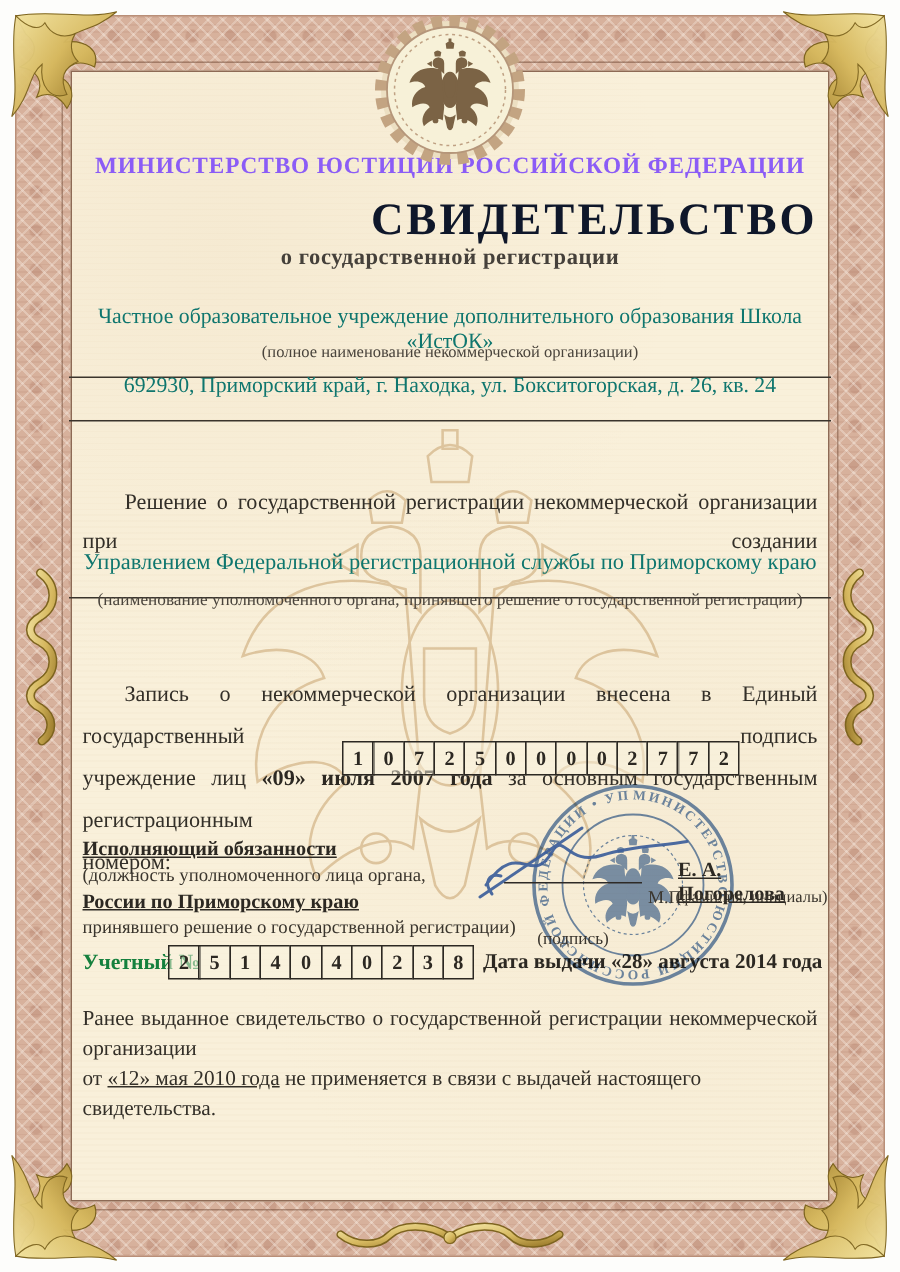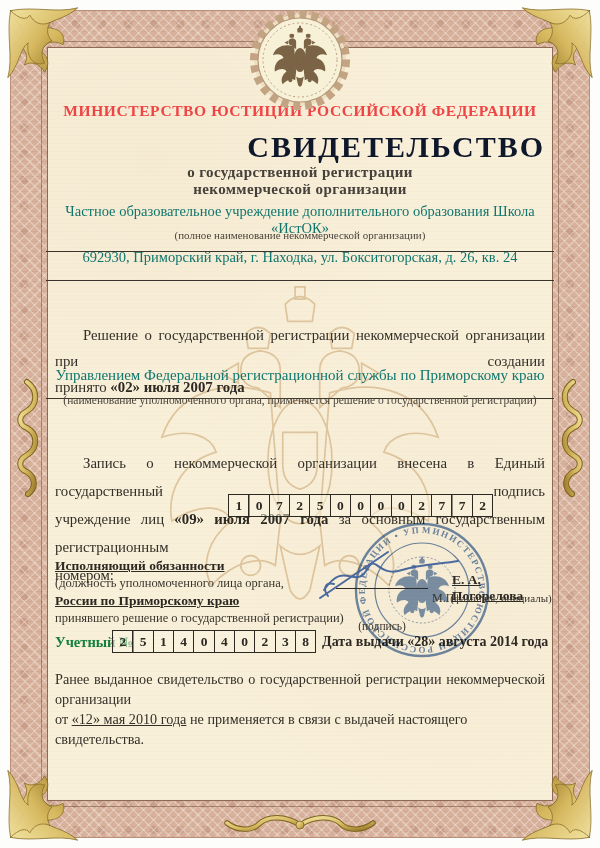--- a/index.html
+++ b/index.html
@@ -32,21 +32,21 @@
   .orn-bl{left:6px;bottom:6px;transform:scaleY(-1);}
   .orn-br{right:6px;bottom:6px;transform:scale(-1,-1);}
   .orn-left{left:14px;top:378px;}
   .orn-right{right:14px;top:378px;transform:scaleX(-1);}
   .orn-bottom{left:50%;bottom:11px;transform:translateX(-50%);}
   .medallion{position:absolute;left:248px;top:8px;z-index:4;}
   .watermark{position:absolute;left:152px;top:282px;z-index:1;opacity:.55;}
   
   .abs{position:absolute;left:55px;right:55px;z-index:3;}
   .ministry{top:102px;text-align:center;font-weight:bold;font-size:15.5px;
-    letter-spacing:.6px;color:#ef4444;}
+    letter-spacing:.6px;color:#8b5cf6;}
   .title{top:130px;text-align:right;font-weight:bold;font-size:30px;
     letter-spacing:2px;color:#0f172a;}
   .subtitle1{top:164px;text-align:center;font-weight:bold;font-size:15px;color:#45403a;letter-spacing:.4px;}
   .subtitle2{top:181px;text-align:center;font-weight:bold;font-size:15px;color:#45403a;letter-spacing:.4px;}
   .ruled{position:absolute;left:46px;right:46px;z-index:3;text-align:center;
     border-bottom:1.5px solid #3a342c;padding-bottom:14px;font-weight:normal;font-size:14.5px;color:#0f766e;}
   .org-line{top:203px;}
   .cap{position:absolute;left:55px;right:55px;z-index:3;text-align:center;
     font-size:11px;color:#4a443c;}
   .cap-org{top:229px;text-align:center;}
@@ -169,32 +169,30 @@
     <use href="#eagle" x="23" y="15" width="58" height="72" fill="#7b6345"></use>
   </svg>
 
   <svg class="watermark" width="296" height="350" viewBox="0 0 120 140">
     <use href="#eagle" fill="none" stroke="#c8a36f" stroke-width="0.7"></use>
   </svg>
 
   <div class="abs ministry">МИНИСТЕРСТВО ЮСТИЦИИ РОССИЙСКОЙ ФЕДЕРАЦИИ</div>
   <div class="abs title">СВИДЕТЕЛЬСТВО</div>
   <div class="abs subtitle1">о государственной регистрации</div>
-  <div class="abs subtitle2">некоммерческой организации</div>
 
   <div class="ruled org-line">Частное образовательное учреждение дополнительного образования Школа «ИстОК»</div>
   <div class="cap cap-org">(полное наименование некоммерческой организации)</div>
   <div class="ruled addr-line">692930, Приморский край, г. Находка, ул. Бокситогорская, д. 26, кв. 24</div>
 
   <div class="abs para para1">
     <div class="jline indent">Решение о государственной регистрации некоммерческой организации при создании</div>
-    <div><span>принято </span><span class="b">«02» июля 2007 года</span></div>
   </div>
   <div class="ruled auth-line">Управлением Федеральной регистрационной службы по Приморскому краю</div>
-  <div class="cap cap-auth">(наименование уполномоченного органа, применяется решение о государственной регистрации)</div>
+  <div class="cap cap-auth">(наименование уполномоченного органа, принявшего решение о государственной регистрации)</div>
 
   <div class="abs para para2">
     <div class="jline indent">Запись о некоммерческой организации внесена в Единый государственный подпись</div>
     <div class="jline"><span>учреждение лиц </span><span class="b">«09» июля 2007 года</span><span> за основным государственным регистрационным</span></div>
     <div>номером:</div>
   </div>
   <div class="cells ogrn-cells">
     <span class="cell">1</span>
     <span class="cell">0</span>
     <span class="cell">7</span>

